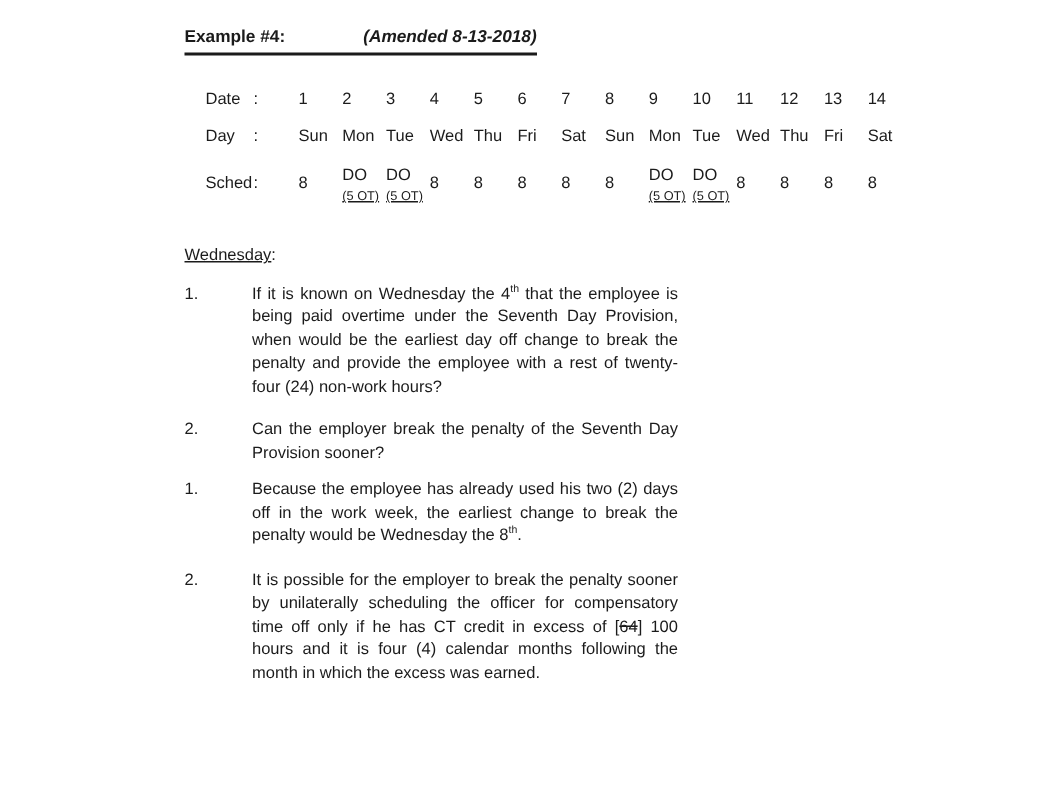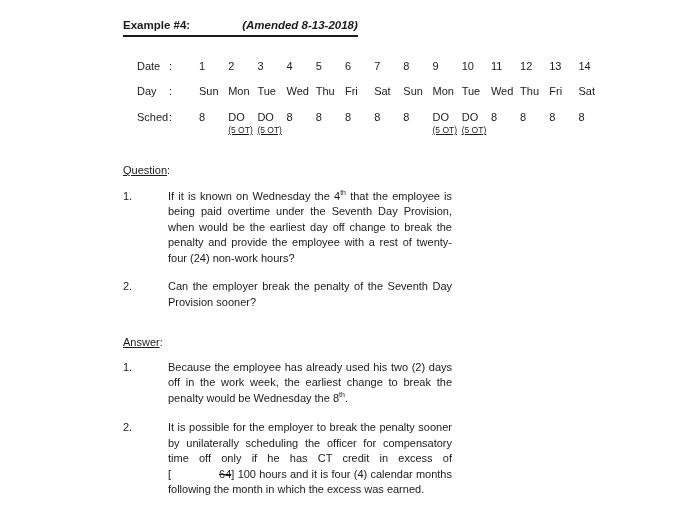--- a/index.html
+++ b/index.html
@@ -30,41 +30,41 @@
   }
   .doc-heading .amend { font-style: italic; }
   .tab-spacer { display: inline-block; width: 52px; }
   
   .intro {
     margin-top: 13px;
     text-align: justify;
   }
   
   .sched-table { margin-top: 22px; }
-  .trow { display: flex; align-items: flex-start; padding-left: 14px; }
+  .trow { display: flex; align-items: center; padding-left: 14px; }
   .trow + .trow { margin-top: 10px; }
   .tlabel { width: 32px; flex: 0 0 32px; }
   .tcolon { width: 30px; flex: 0 0 30px; }
   .tcell  { width: 29.2px; flex: 0 0 29.2px; }
   .tsub   { font-size: 8.5px; line-height: 11px; white-space: nowrap; text-decoration: underline; }
   
   .section-heading { margin-top: 27px; }
   .section-heading .uword { text-decoration: underline; }
   
   .item { display: flex; text-align: justify; }
   .item-num { width: 45px; flex: 0 0 45px; text-align: left; }
   .item-body { flex: 1; }
   .q-item-1 { margin-top: 10px; }
   .q-item-2 { margin-top: 13px; }
   .answer-heading { margin-top: 25px; }
   .a-item-1 { margin-top: 9px; }
   .a-item-2 { margin-top: 14px; }
   .sup { font-size: 7px; vertical-align: super; line-height: 0; }
   .u { }
-  .strike { text-decoration: line-through; padding-left: 48px; }
+  .strike { text-decoration: line-through; }
   .footnote {
     margin-top: 16px;
     margin-left: 45px;
     font-style: italic;
   }
 </style>
 </head>
 <body>
 
 <div class="page">
@@ -172,33 +172,32 @@
           <div class="tsub"></div>
         </span>
       <span class="tcell">
           <div>8</div>
           <div class="tsub"></div>
         </span>
     </div>
 
   </div>
 
-  <div class="section-heading"><span class="uword">Question</span><span>:</span></div>
+  <div class="section-heading"><span class="uword">Wednesday</span><span>:</span></div>
 
   <div class="item q-item-1">
     <span class="item-num">1.</span>
     <span class="item-body"><span>If it is known on Wednesday the 4</span><span class="sup">th</span><span> that the employee is being paid overtime under the Seventh Day Provision, when would be the earliest day off change to break the penalty and provide the employee with a rest of twenty-four (24) non-work hours?</span></span>
   </div>
 
   <div class="item q-item-2">
     <span class="item-num">2.</span>
     <span class="item-body">Can the employer break the penalty of the Seventh Day Provision sooner?</span>
   </div>
 
-  <div class="section-heading answer-heading"><span class="uword">Answer</span><span>:</span></div>
 
   <div class="item a-item-1">
     <span class="item-num">1.</span>
     <span class="item-body"><span>Because the employee has already used his two (2) days off in the work week, the earliest change to break the penalty would be Wednesday the 8</span><span class="sup">th</span><span>.</span></span>
   </div>
 
   <div class="item a-item-2">
     <span class="item-num">2.</span>
     <span class="item-body"><span>It is possible for the employer to break the penalty sooner by unilaterally scheduling the officer for compensatory time off </span><span class="u">only</span><span> if he has CT credit in excess of [</span><span class="strike">64</span><span>]&nbsp;</span><span class="u">100</span><span> hours and it is four (4) calendar months following the month in which the excess was earned.</span></span>
   </div>

